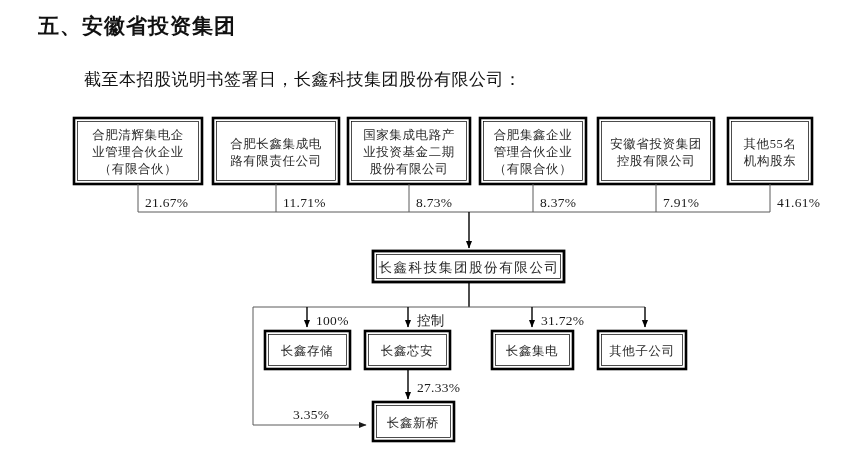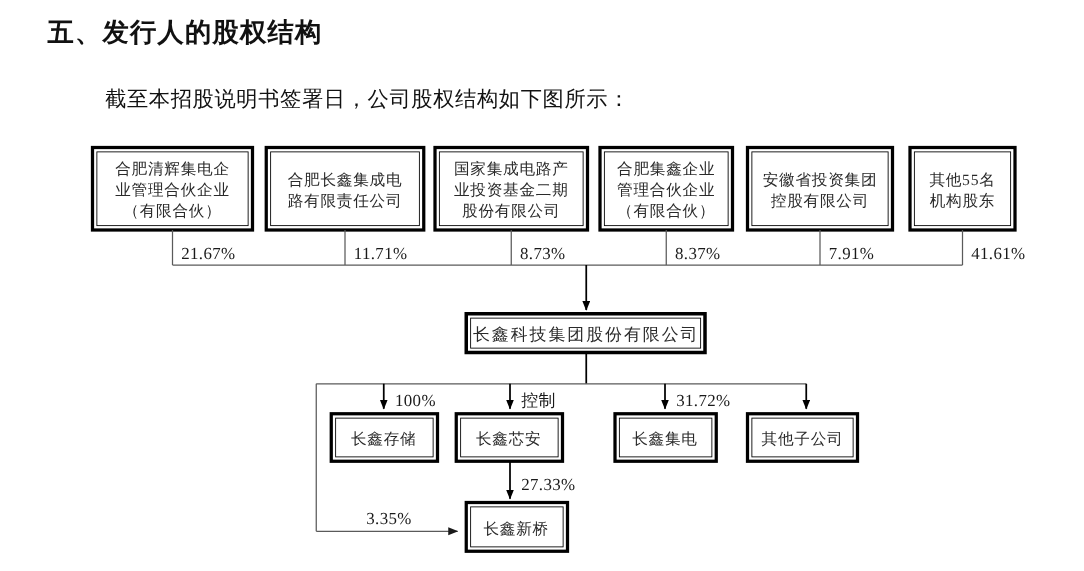--- a/index.html
+++ b/index.html
@@ -74,23 +74,23 @@
   }
   .conn-line-dark {
     stroke: #000000;
     stroke-width: 1.4;
     fill: none;
   }
 </style>
 </head>
 <body>
 
-<div id="page-title">五、发行人的股权结构</div>
-
-<div id="intro-paragraph">截至本招股说明书签署日，公司股权结构如下图所示：</div>
+<div id="page-title">五、安徽省投资集团</div>
+
+<div id="intro-paragraph">截至本招股说明书签署日，长鑫科技集团股份有限公司：</div>
 
 <svg id="org-chart" viewBox="0 0 867 457">
 
   <defs>
     <marker id="arrowDark" markerWidth="9" markerHeight="9" refX="7.4" refY="3.2" orient="auto" markerUnits="userSpaceOnUse">
       <path d="M0,0 L8,3.2 L0,6.4 z" fill="#000000"></path>
     </marker>
     <marker id="arrowGrey" markerWidth="9" markerHeight="9" refX="7.4" refY="3.2" orient="auto" markerUnits="userSpaceOnUse">
       <path d="M0,0 L8,3.2 L0,6.4 z" fill="#1a1a1a"></path>
     </marker>

